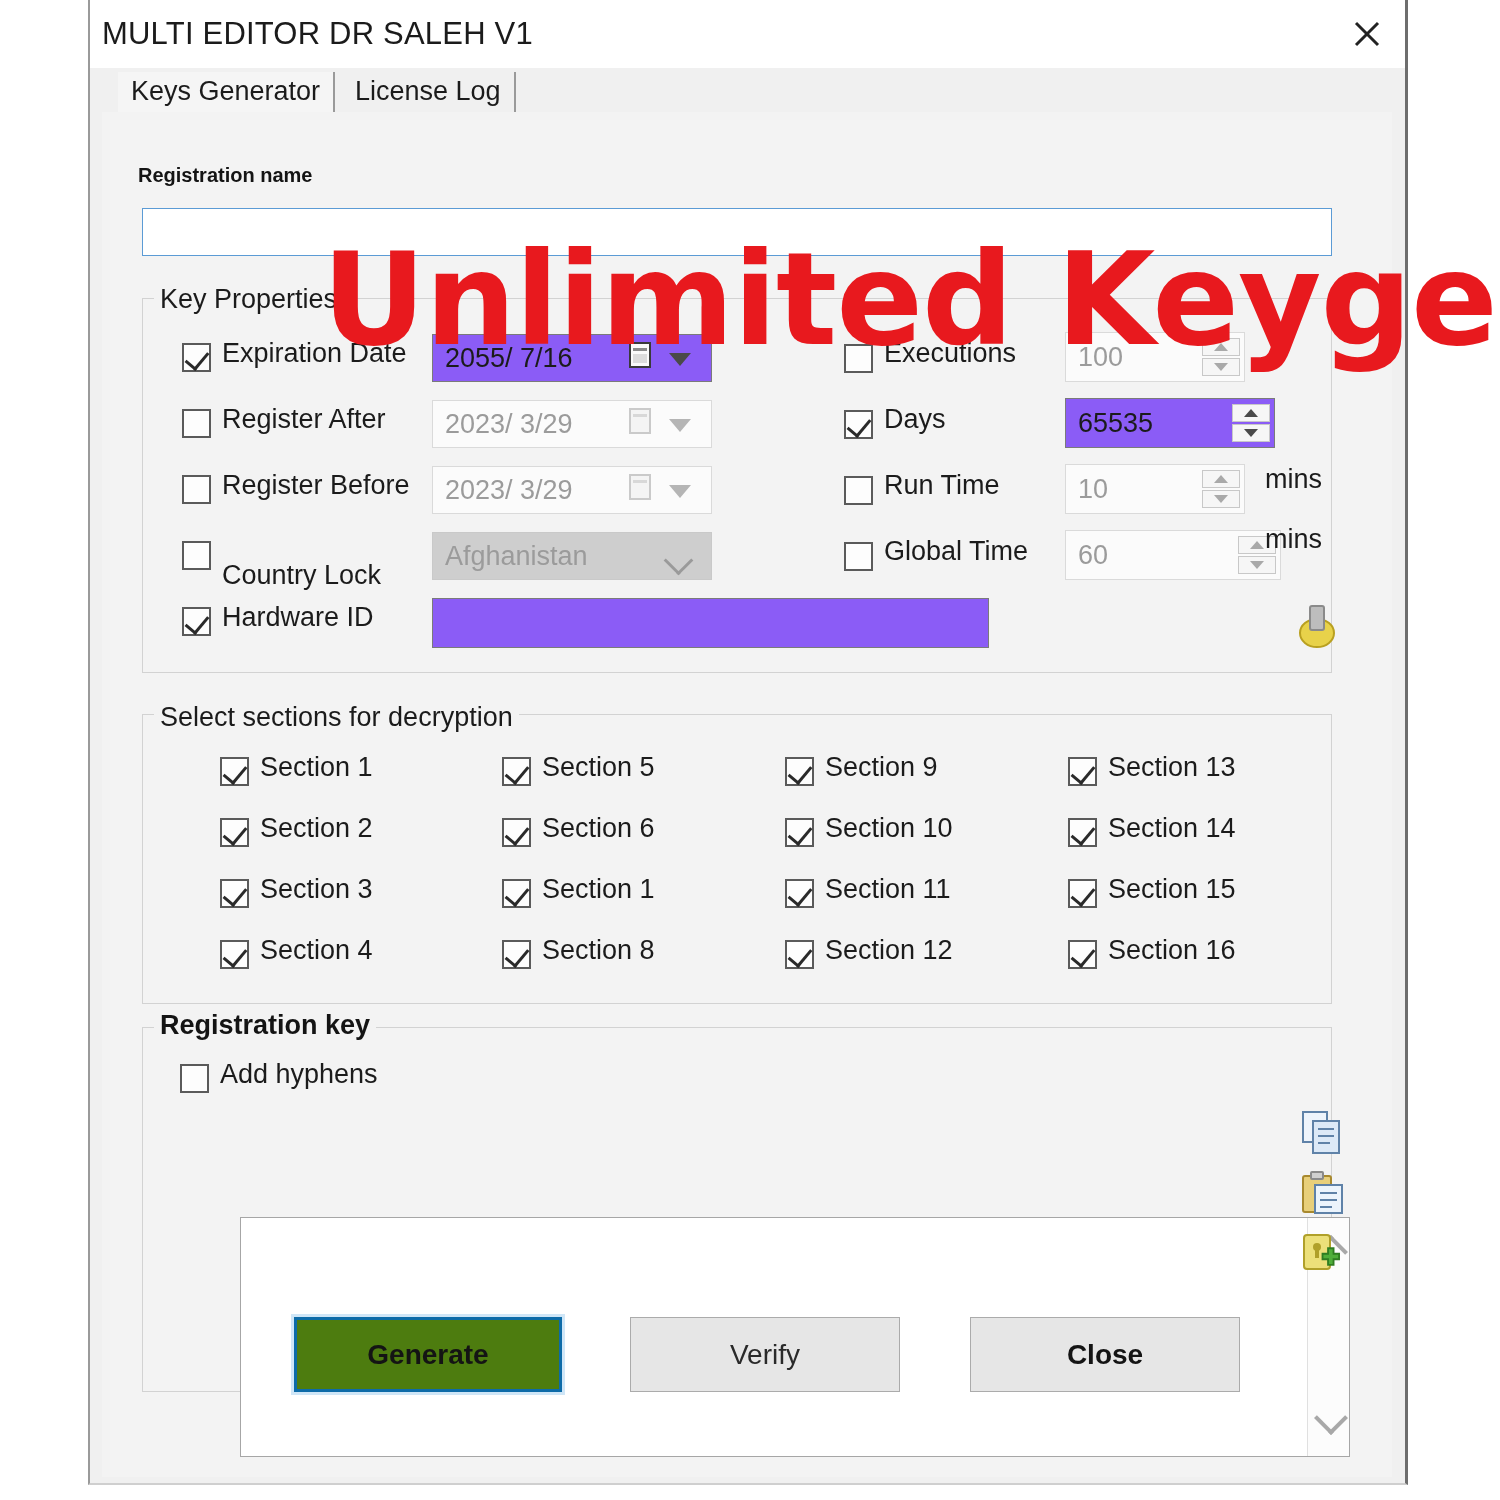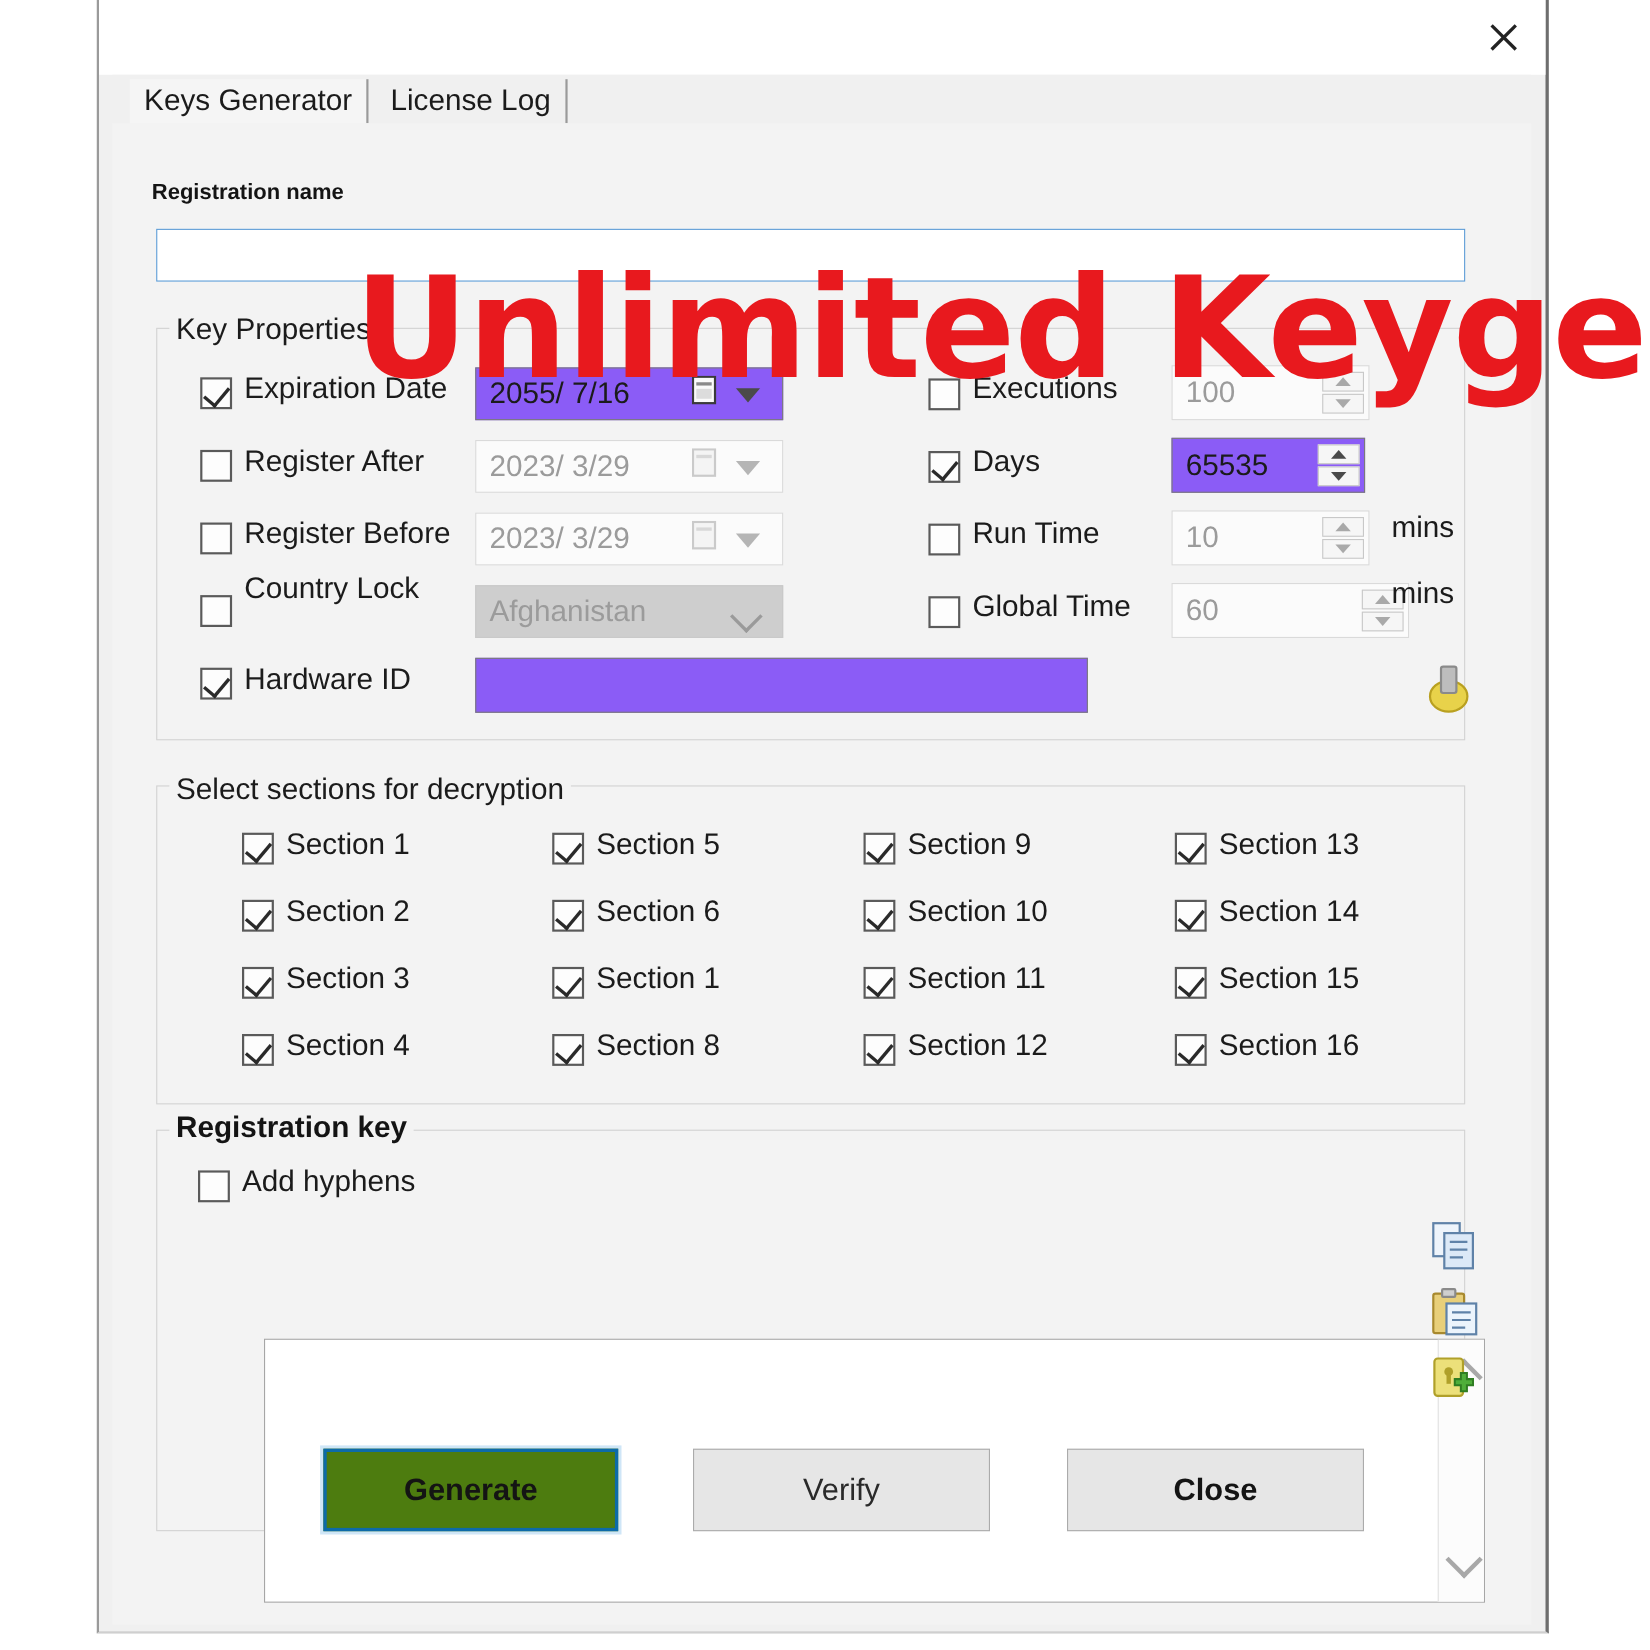--- a/index.html
+++ b/index.html
@@ -206,20 +206,21 @@
     pointer-events:none;
     font-family:"DejaVu Sans", sans-serif;
   }
 </style>
 </head>
 <body>
 
 <div class="window">
 
   <div class="titlebar">
+    <div class="title-text">MULTI EDITOR DR SALEH V1</div>
     <div class="close-btn">
       <svg width="48" height="48" viewBox="0 0 48 48">
         <line x1="13" y1="13" x2="35" y2="35" stroke="#222" stroke-width="3"></line>
         <line x1="35" y1="13" x2="13" y2="35" stroke="#222" stroke-width="3"></line>
       </svg>
     </div>
   </div>
 
   <div class="tabstrip">
     <div class="tab active">Keys Generator</div>
@@ -268,21 +269,21 @@
       <span class="cal-icon">
         <svg width="26" height="28" viewBox="0 0 26 28">
             <rect x="1" y="1" width="20" height="24" fill="#f4f4f4" stroke="#cacaca" stroke-width="2"></rect>
             <rect x="4" y="6" width="14" height="3" fill="#d8d8d8"></rect>
           </svg>
       </span>
       <span class="dd-arrow dim"></span>
     </div>
 
     <div class="cbx" style="left:80px;top:429px;"></div>
-    <div class="lbl" style="left:120px;top:408px;text-align:right;">Country Lock</div>
+    <div class="lbl" style="left:120px;top:448px;text-align:right;">Country Lock</div>
     <div class="combo-disabled" style="left:330px;top:420px;width:280px;height:48px;">
       <span class="field-val dim">Afghanistan</span>
       <span class="combo-chev"></span>
     </div>
 
     <div class="cbx checked" style="left:80px;top:495px;"></div>
     <div class="lbl" style="left:120px;top:490px;">Hardware ID</div>
     <div class="field enabled" style="left:330px;top:486px;width:557px;height:50px;">
       <span class="field-val"></span>
     </div>
@@ -298,21 +299,21 @@
     <div class="field disabled" style="left:963px;top:220px;width:180px;height:50px;">
       <span class="field-val dim">100</span>
       <span class="spin dim">
           <div class="up"></div>
           <div class="dn"></div>
         </span>
     </div>
 
     <div class="cbx checked" style="left:742px;top:298px;"></div>
     <div class="lbl" style="left:782px;top:292px;">Days</div>
-    <div class="field enabled" style="left:963px;top:286px;width:176px;height:50px;">
+    <div class="field enabled" style="left:963px;top:286px;width:210px;height:50px;">
       <span class="field-val">65535</span>
       <span class="spin">
           <div class="up"></div>
           <div class="dn"></div>
         </span>
     </div>
 
     <div class="cbx" style="left:742px;top:364px;"></div>
     <div class="lbl" style="left:782px;top:358px;">Run Time</div>
     <div class="field disabled" style="left:963px;top:352px;width:180px;height:50px;">

